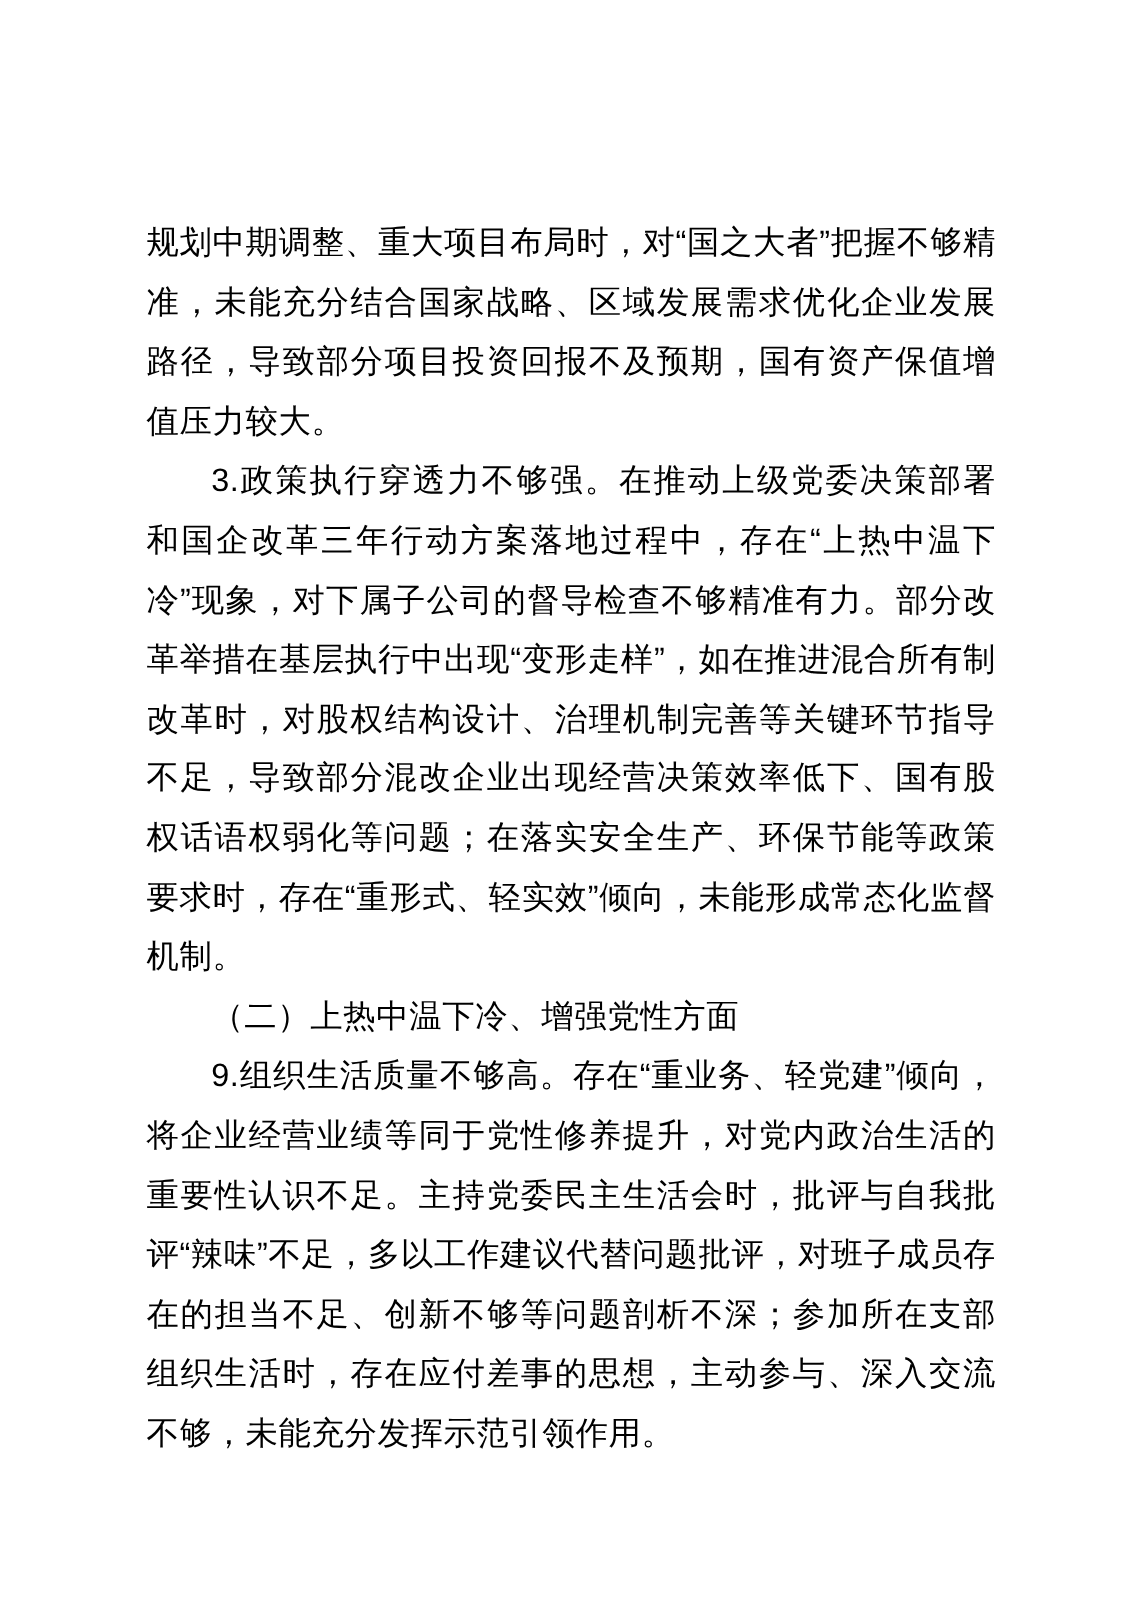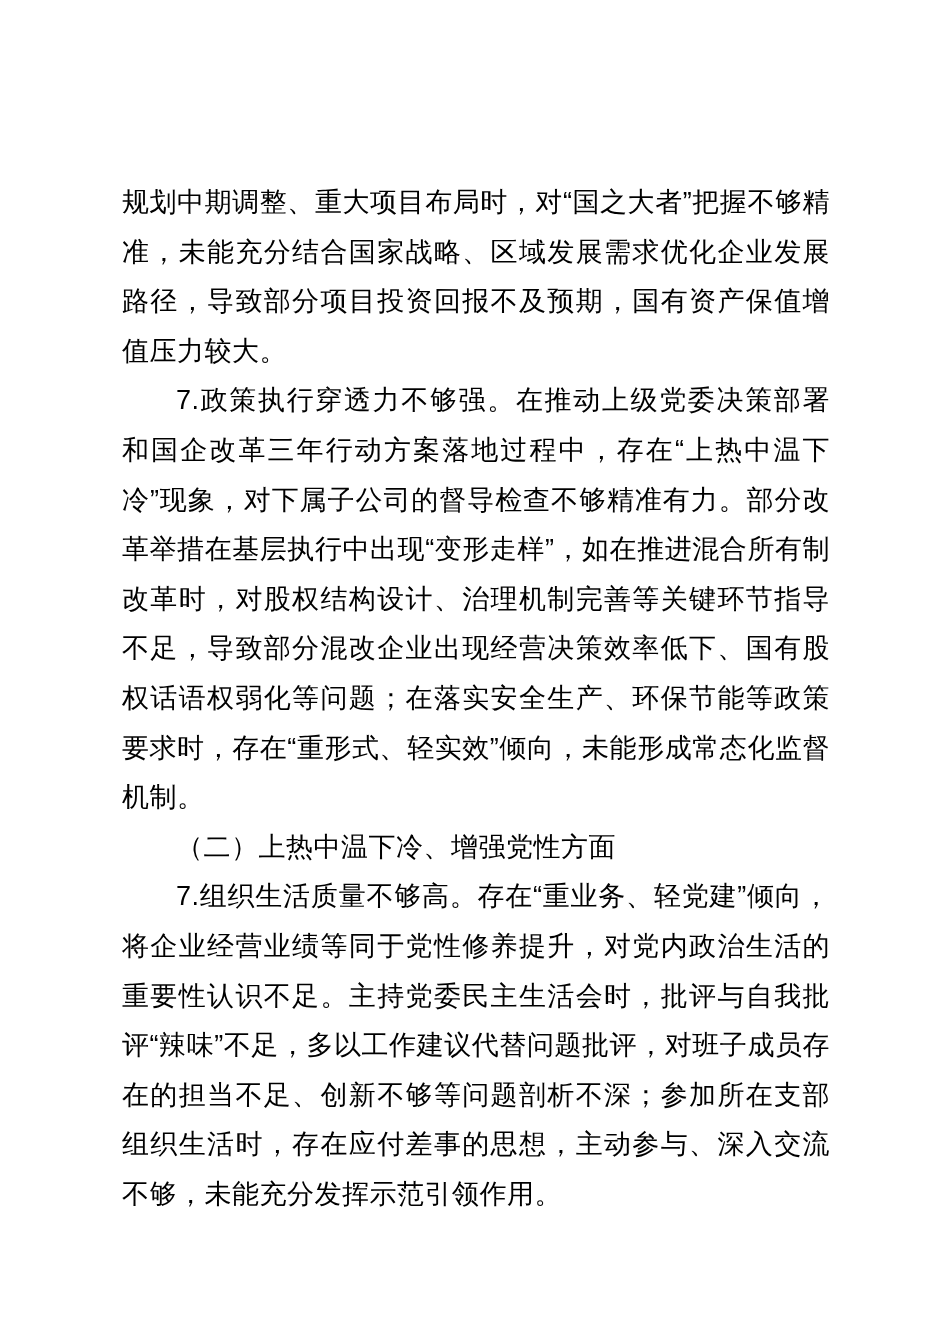--- a/index.html
+++ b/index.html
@@ -36,17 +36,17 @@
   .content p.no-indent {
     text-indent: 0;
   }
 </style>
 </head>
 <body>
 
 <div class="page">
   <div class="content">
     <p class="no-indent">规划中期调整、重大项目布局时，对“国之大者”把握不够精准，未能充分结合国家战略、区域发展需求优化企业发展路径，导致部分项目投资回报不及预期，国有资产保值增值压力较大。</p>
-    <p>7.政策执行穿透力不够强。在推动上级党委决策部署和国企改革三年行动方案落地过程中，存在“上热中温下冷”现象，对下属子公司的督导检查不够精准有力。部分改革举措在基层执行中出现“变形走样”，如在推进混合所有制改革时，对股权结构设计、治理机制完善等关键环节指导不足，导致部分混改企业出现经营决策效率低下、国有股权话语权弱化等问题；在落实安全生产、环保节能等政策要求时，存在“重形式、轻实效”倾向，未能形成常态化监督机制。</p>
+    <p>3.政策执行穿透力不够强。在推动上级党委决策部署和国企改革三年行动方案落地过程中，存在“上热中温下冷”现象，对下属子公司的督导检查不够精准有力。部分改革举措在基层执行中出现“变形走样”，如在推进混合所有制改革时，对股权结构设计、治理机制完善等关键环节指导不足，导致部分混改企业出现经营决策效率低下、国有股权话语权弱化等问题；在落实安全生产、环保节能等政策要求时，存在“重形式、轻实效”倾向，未能形成常态化监督机制。</p>
     <p>（二）上热中温下冷、增强党性方面</p>
-    <p>7.组织生活质量不够高。存在“重业务、轻党建”倾向，将企业经营业绩等同于党性修养提升，对党内政治生活的重要性认识不足。主持党委民主生活会时，批评与自我批评“辣味”不足，多以工作建议代替问题批评，对班子成员存在的担当不足、创新不够等问题剖析不深；参加所在支部组织生活时，存在应付差事的思想，主动参与、深入交流不够，未能充分发挥示范引领作用。</p>
+    <p>9.组织生活质量不够高。存在“重业务、轻党建”倾向，将企业经营业绩等同于党性修养提升，对党内政治生活的重要性认识不足。主持党委民主生活会时，批评与自我批评“辣味”不足，多以工作建议代替问题批评，对班子成员存在的担当不足、创新不够等问题剖析不深；参加所在支部组织生活时，存在应付差事的思想，主动参与、深入交流不够，未能充分发挥示范引领作用。</p>
   </div>
 </div>
 
 </body></html>

